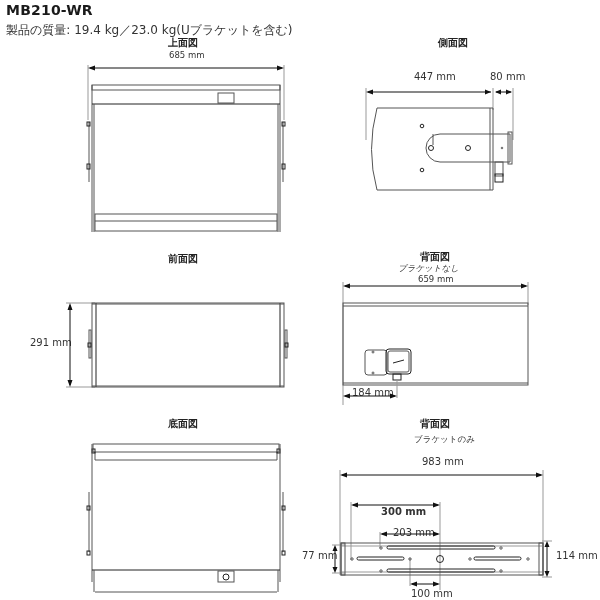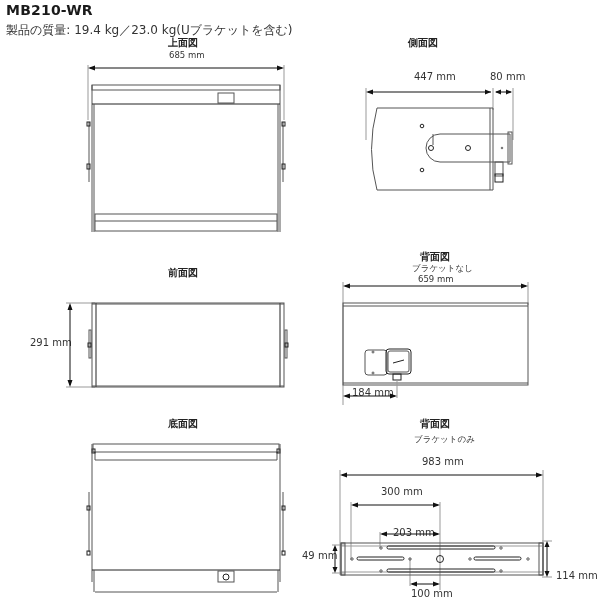--- a/index.html
+++ b/index.html
@@ -18,41 +18,41 @@
 </style>
 </head>
 <body>
 
 <div class="title">MB210-WR</div>
 <div class="weight">製品の質量: 19.4 kg／23.0 kg(Uブラケットを含む)</div>
 
 <div class="lbl" style="left:168px;top:36px;">上面図</div>
 <div class="sub" style="left:169px;top:50px;">685 mm</div>
 
-<div class="lbl" style="left:408px;top:36px;">側面図</div>
+<div class="lbl" style="left:438px;top:36px;">側面図</div>
 <div class="dim" style="left:414px;top:71px;">447 mm</div>
 <div class="dim" style="left:490px;top:71px;">80 mm</div>
 
-<div class="lbl" style="left:168px;top:266px;font-family:Liberation Mono, monospace;">前面図</div>
+<div class="lbl" style="left:168px;top:252px;font-family:Liberation Mono, monospace;">前面図</div>
 <div class="dim" style="left:30px;top:337px;">291 mm</div>
 
 <div class="lbl" style="left:420px;top:250px;">背面図</div>
-<div class="sub" style="left:412px;top:263px;">ブラケットなし</div>
+<div class="sub" style="left:398px;top:263px;font-style:italic;">ブラケットなし</div>
 <div class="sub" style="left:418px;top:274px;">659 mm</div>
 <div class="dim" style="left:352px;top:387px;">184 mm</div>
 
 <div class="lbl" style="left:168px;top:417px;">底面図</div>
 
 <div class="lbl" style="left:420px;top:417px;">背面図</div>
 <div class="sub" style="left:414px;top:434px;">ブラケットのみ</div>
 <div class="dim" style="left:422px;top:456px;">983 mm</div>
-<div class="dim" style="left:381px;top:486px;">300 mm</div>
+<div class="dim" style="left:381px;top:506px;font-weight:bold;">300 mm</div>
 <div class="dim" style="left:393px;top:527px;">203 mm</div>
-<div class="dim" style="left:302px;top:550px;">49 mm</div>
-<div class="dim" style="left:556px;top:570px;text-align:center;">114 mm</div>
+<div class="dim" style="left:302px;top:550px;">77 mm</div>
+<div class="dim" style="left:556px;top:550px;text-align:center;">114 mm</div>
 <div class="dim" style="left:411px;top:588px;">100 mm</div>
 
 <svg width="600" height="600" viewBox="0 0 600 600">
 
   <g>
     <line class="lt" x1="88" y1="65" x2="88" y2="120"></line>
     <line class="lt" x1="284" y1="65" x2="284" y2="120"></line>
     <line class="ar" x1="90" y1="68" x2="282" y2="68"></line>
     <polygon class="ah" points="88,68 95,65.5 95,70.5"></polygon>
     <polygon class="ah" points="284,68 277,65.5 277,70.5"></polygon>

